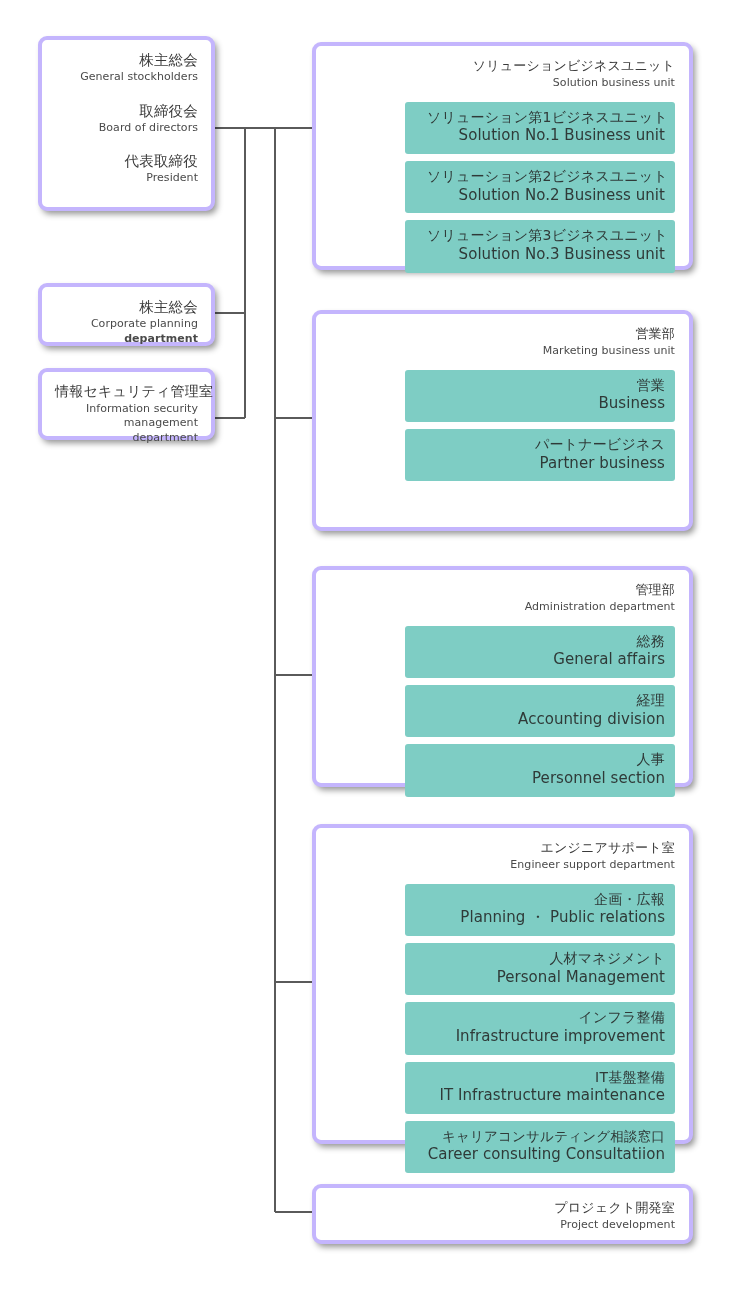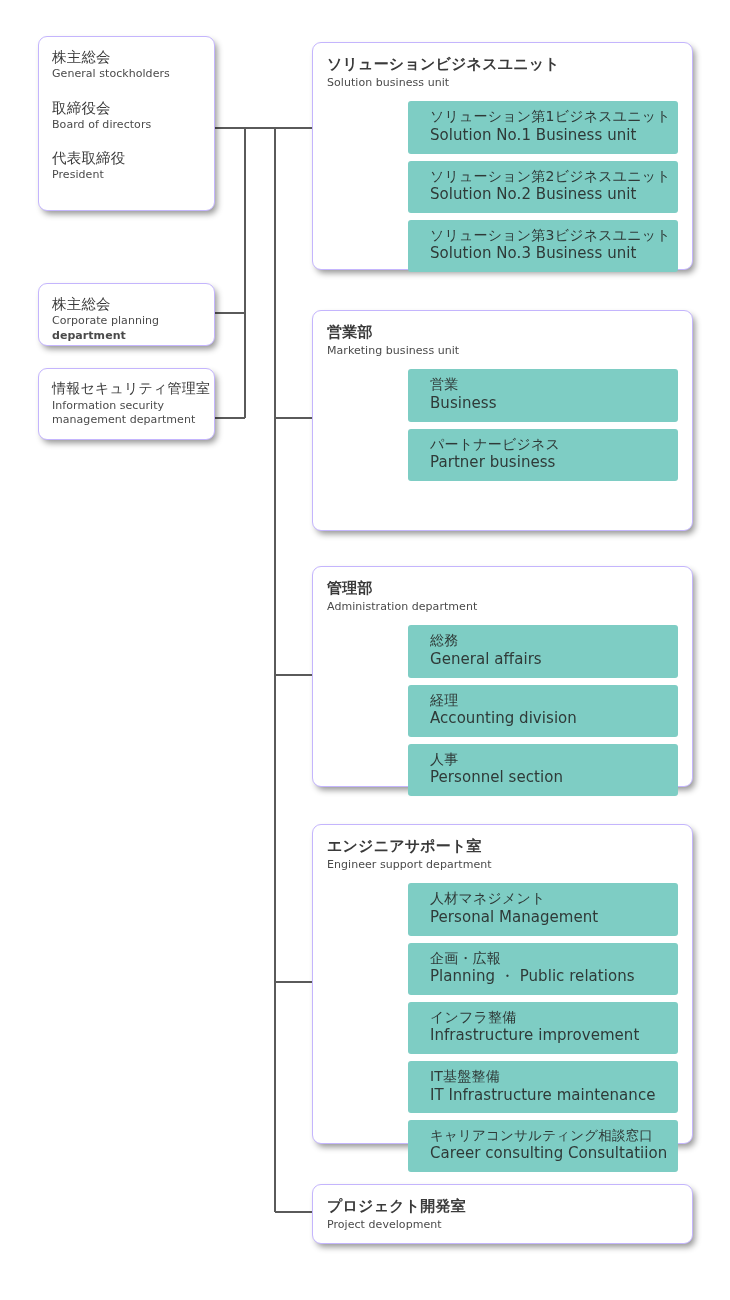--- a/index.html
+++ b/index.html
@@ -35,25 +35,26 @@
     stroke: #5a5a5a;
     stroke-width: 1.1;
     fill: none;
     shape-rendering: crispEdges;
   }
 
   
   .card {
     position: absolute;
     background: #ffffff;
-    border: 1px solid #c4b5fd;
+    border: 4px solid #c4b5fd;
     border-radius: 9px;
     box-sizing: border-box;
     box-shadow: 3px 4px 6px -1px rgba(0,0,0,0.42);
     z-index: 2;
+    text-align: right;
   }
 
   .card-ja {
     font-size: 14.5px;
     line-height: 1.25;
     color: #3a3a3a;
     letter-spacing: 0.2px;
     white-space: nowrap;
   }
   .card-en {
@@ -70,22 +71,21 @@
   }
   .left-card .group + .group {
     margin-top: 17px;
   }
 
   
   .dept-card {
     padding: 12px 14px 13px 14px;
   }
   .dept-head .card-ja {
-    font-size: 15px;
-    font-weight: bold;
+    font-size: 13px;
   }
   .dept-head .card-en {
     font-size: 11px;
     margin-top: 2px;
   }
 
   .pill-list {
     margin-top: 11px;
     display: flex;
     flex-direction: column;
@@ -219,28 +219,28 @@
     </div>
   </div>
 
   <div class="card dept-card" style="left:312px; top:824px; width:381px; height:320px;">
     <div class="dept-head">
       <div class="card-ja">エンジニアサポート室</div>
       <div class="card-en">Engineer support department</div>
     </div>
     <div class="pill-list">
       <div class="pill">
+        <div class="card-ja">企画・広報</div>
+        <div class="card-en">Planning ・ Public relations</div>
+      </div>
+      <div class="pill">
         <div class="card-ja">人材マネジメント</div>
         <div class="card-en">Personal Management</div>
       </div>
       <div class="pill">
-        <div class="card-ja">企画・広報</div>
-        <div class="card-en">Planning ・ Public relations</div>
-      </div>
-      <div class="pill">
         <div class="card-ja">インフラ整備</div>
         <div class="card-en">Infrastructure improvement</div>
       </div>
       <div class="pill">
         <div class="card-ja">IT基盤整備</div>
         <div class="card-en">IT Infrastructure maintenance</div>
       </div>
       <div class="pill">
         <div class="card-ja" style="font-size:13.5px;">キャリアコンサルティング相談窓口</div>
         <div class="card-en">Career consulting Consultatiion</div>

